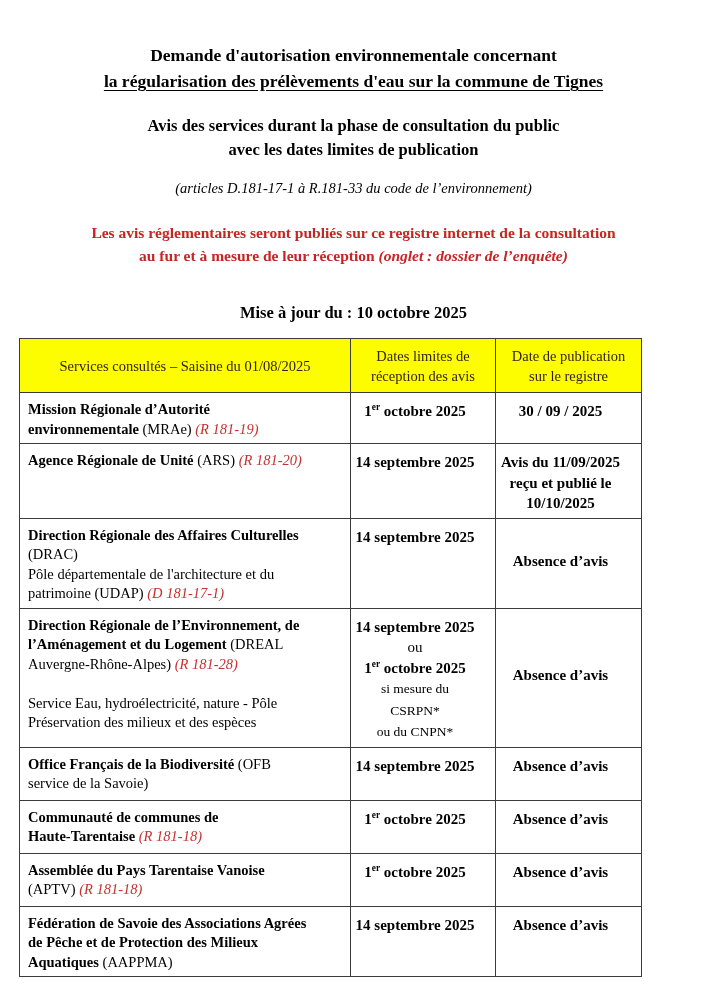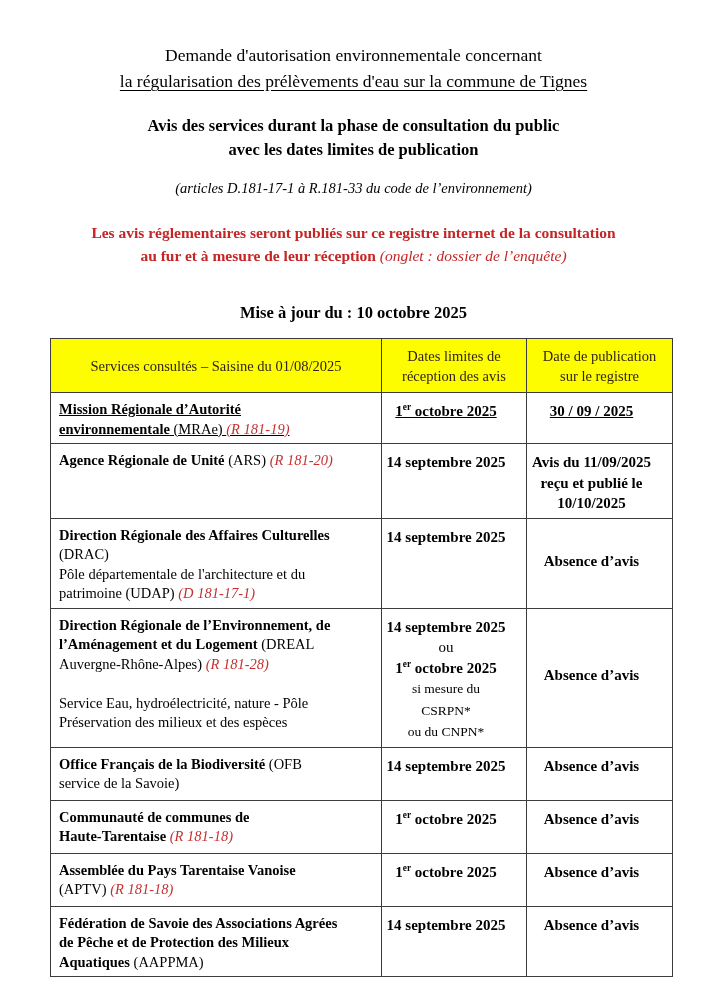--- a/index.html
+++ b/index.html
@@ -6,45 +6,45 @@
   body{
     width:707px;height:1000px;background:#ffffff;color:#000;
     font-family:"Liberation Serif", serif;
     -webkit-font-smoothing:antialiased;
   }
   .page{width:707px;height:1000px;overflow:hidden;}
   .center{text-align:center;}
 
   .title{
     padding-top:42px;
-    font-size:17.5px;font-weight:normal;line-height:26px;
+    font-size:17.5px;font-weight:bold;line-height:26px;
   }
   .title .underlined{text-decoration:underline;text-underline-offset:3px;}
 
   .subtitle{
     margin-top:20px;
     font-size:16.5px;font-weight:bold;line-height:24px;
   }
   .articles{
     margin-top:16px;
     font-size:14.5px;font-style:italic;line-height:20px;
   }
   .notice{
     margin-top:23px;
     color:var(--notice-red,#c52525);
     font-size:15.5px;font-weight:bold;line-height:23px;
   }
-  .notice .onglet{font-style:italic;font-weight:normal;margin-top:40px;}
+  .notice .onglet{font-style:italic;font-weight:bold;margin-top:40px;}
   .update{
     margin-top:36px;
     font-size:16.5px;font-weight:bold;
   }
 
   table.services{
-    margin:15px 0 0 50px;
+    margin:15px 0 0 19px;
     width:622px;border-collapse:collapse;table-layout:fixed;
   }
   table.services col.c1{width:331px;}
   table.services col.c2{width:145px;}
   table.services col.c3{width:146px;}
   table.services th, table.services td{
     border:1.5px solid var(--border-col,#3c3c3c);
     overflow:hidden;
   }
   table.services th{
@@ -58,21 +58,21 @@
     vertical-align:top;text-align:left;
     padding:7px 8px 4px 8px;
     font-size:14.5px;line-height:19.5px;
   }
   td.date, td.pub{
     vertical-align:top;text-align:center;
     padding:8px 20px 4px 4px;
     font-size:15px;line-height:20.5px;
   }
   
-  tbody tr:nth-child(1){height:42px;text-decoration:underline;}
+  tbody tr:nth-child(1){height:42px;}
   tbody tr:nth-child(2){height:71px;}
   tbody tr:nth-child(3){height:88px;}
   tbody tr:nth-child(4){height:130px;}
   tbody tr:nth-child(5){height:53px;}
   tbody tr:nth-child(6){height:53px;}
   tbody tr:nth-child(7){height:53px;}
   tbody tr:nth-child(8){height:70px;}
   
   tbody tr:nth-child(3) td.pub, tbody tr:nth-child(4) td.pub{vertical-align:middle;padding-top:0;}
 

